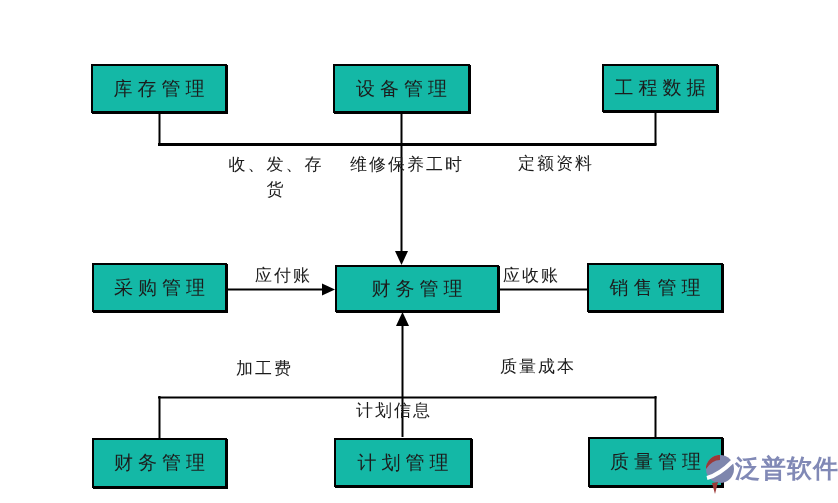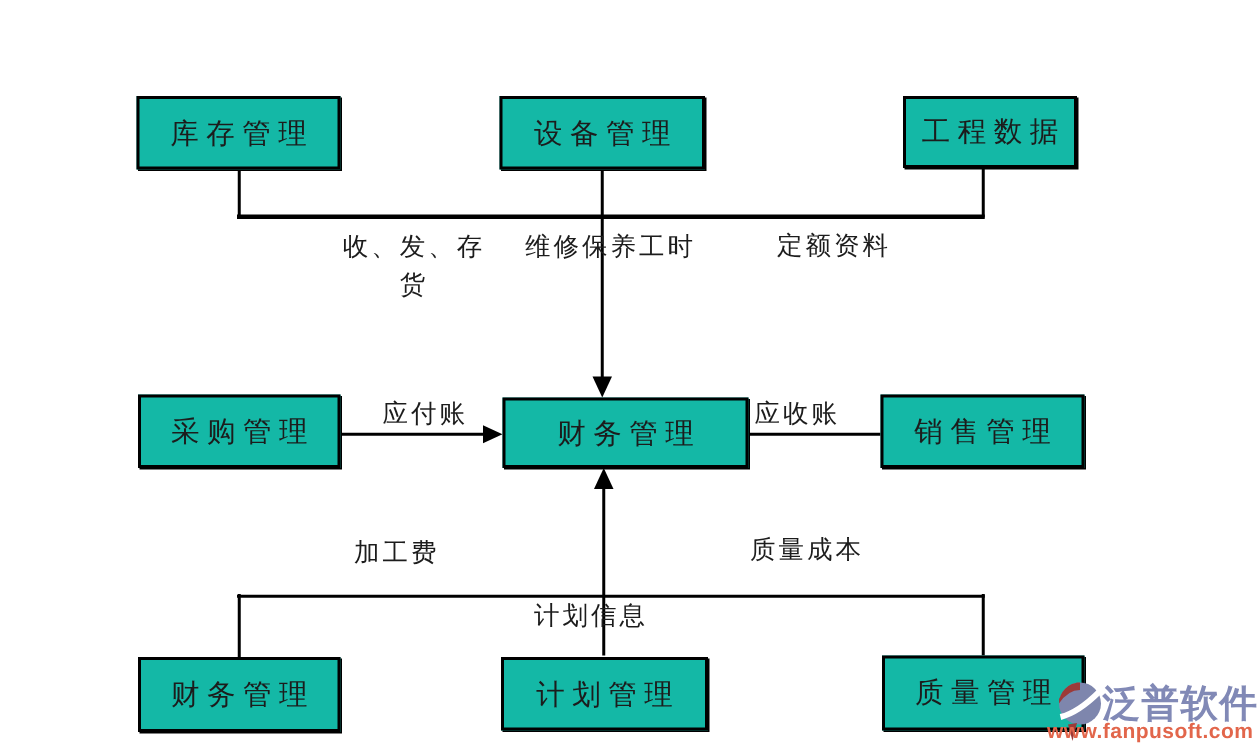--- a/index.html
+++ b/index.html
@@ -136,15 +136,14 @@
 
   <div class="elabel" style="left:356px; top:401px;">计划信息</div>
 
   <svg class="logo-icon" viewBox="0 0 32 44" xmlns="http://www.w3.org/2000/svg">
     <circle cx="16" cy="19" r="14" fill="#7e86ad"></circle>
     <path d="M16 5 A14 14 0 0 0 2 19 L2 16 Q6 7 14 5 Z M2 19 Q8 10 16 10 L16 5 A14 14 0 0 0 2 19 Z" fill="#9c3a38"></path>
     <path d="M3 28 Q15 25 29 11" stroke="#ffffff" stroke-width="4" fill="none"></path>
     <path d="M8 33 L11 44 L14 32 Z" fill="#9c3a38"></path>
   </svg>
   <div class="logo-brand">泛普软件</div>
-  <div class="logo-url">www.fanpusoft.com</div>
 
 </div>
 
 </body></html>

